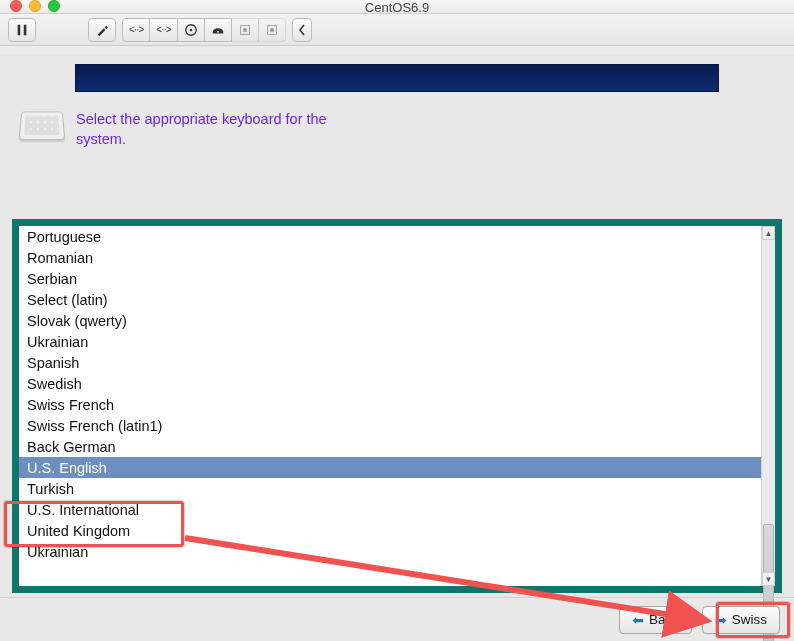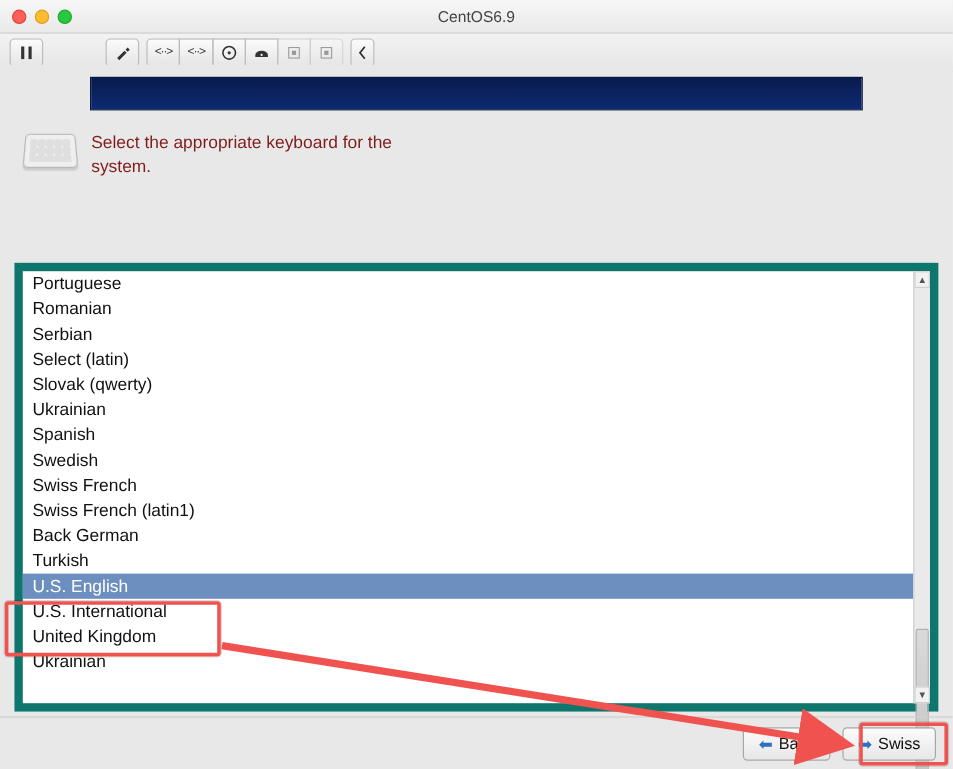--- a/index.html
+++ b/index.html
@@ -5,25 +5,25 @@
   * { box-sizing: border-box; margin: 0; padding: 0; }
   body {
     font-family: Arial, Helvetica, sans-serif;
     background: #ececec;
     width: 794px;
     height: 641px;
     overflow: hidden;
     position: relative;
   }
   .titlebar {
-    height: 28px;
+    height: 14px;
     background: linear-gradient(#f7f7f7, #e9e9e9);
     border-bottom: 1px solid #d0d0d0;
     display: flex;
-    align-items: center;
+    align-items: flex-start;
     position: relative;
   }
   .traffic-lights {
     display: flex;
     gap: 7px;
     padding-left: 10px;
   }
   .tl { width: 12px; height: 12px; border-radius: 50%; }
   .tl-close { background: #ff5f57; border: 0.5px solid #e0443e; }
   .tl-min   { background: #ffbd2e; border: 0.5px solid #dea123; }
@@ -93,21 +93,21 @@
   .kbd-icon::before{
     content:"";
     position:absolute; left:4px; right:4px; top:4px; bottom:4px;
     background:
       repeating-linear-gradient(90deg,#d6d6d6 0 5px,transparent 5px 7px),
       repeating-linear-gradient(0deg,#d6d6d6 0 5px,transparent 5px 7px);
     opacity:.6;
   }
   .instruction-text {
     font-size: 14.5px;
-    color: #7f1d1d;
+    color: #6d28d9;
     line-height: 1.35;
     max-width: 280px;
   }
   .list-wrap {
     position:absolute;
     left:12px; right:12px; top:165px; bottom:48px;
     background:#fff;
     border:7px solid #0f766e;
     display:flex;
   }
@@ -257,22 +257,22 @@
         <div class="list-item">Romanian</div>
         <div class="list-item">Serbian</div>
         <div class="list-item">Select (latin)</div>
         <div class="list-item">Slovak (qwerty)</div>
         <div class="list-item">Ukrainian</div>
         <div class="list-item">Spanish</div>
         <div class="list-item">Swedish</div>
         <div class="list-item">Swiss French</div>
         <div class="list-item">Swiss French (latin1)</div>
         <div class="list-item">Back German</div>
+        <div class="list-item selected">U.S. English</div>
         <div class="list-item">Turkish</div>
-        <div class="list-item selected">U.S. English</div>
         <div class="list-item">U.S. International</div>
         <div class="list-item">United Kingdom</div>
         <div class="list-item">Ukrainian</div>
       </div>
     <div class="vscroll">
       <div class="arrow up">▲</div>
       <div class="thumb"></div>
       <div class="arrow down">▼</div>
     </div>
   </div>

